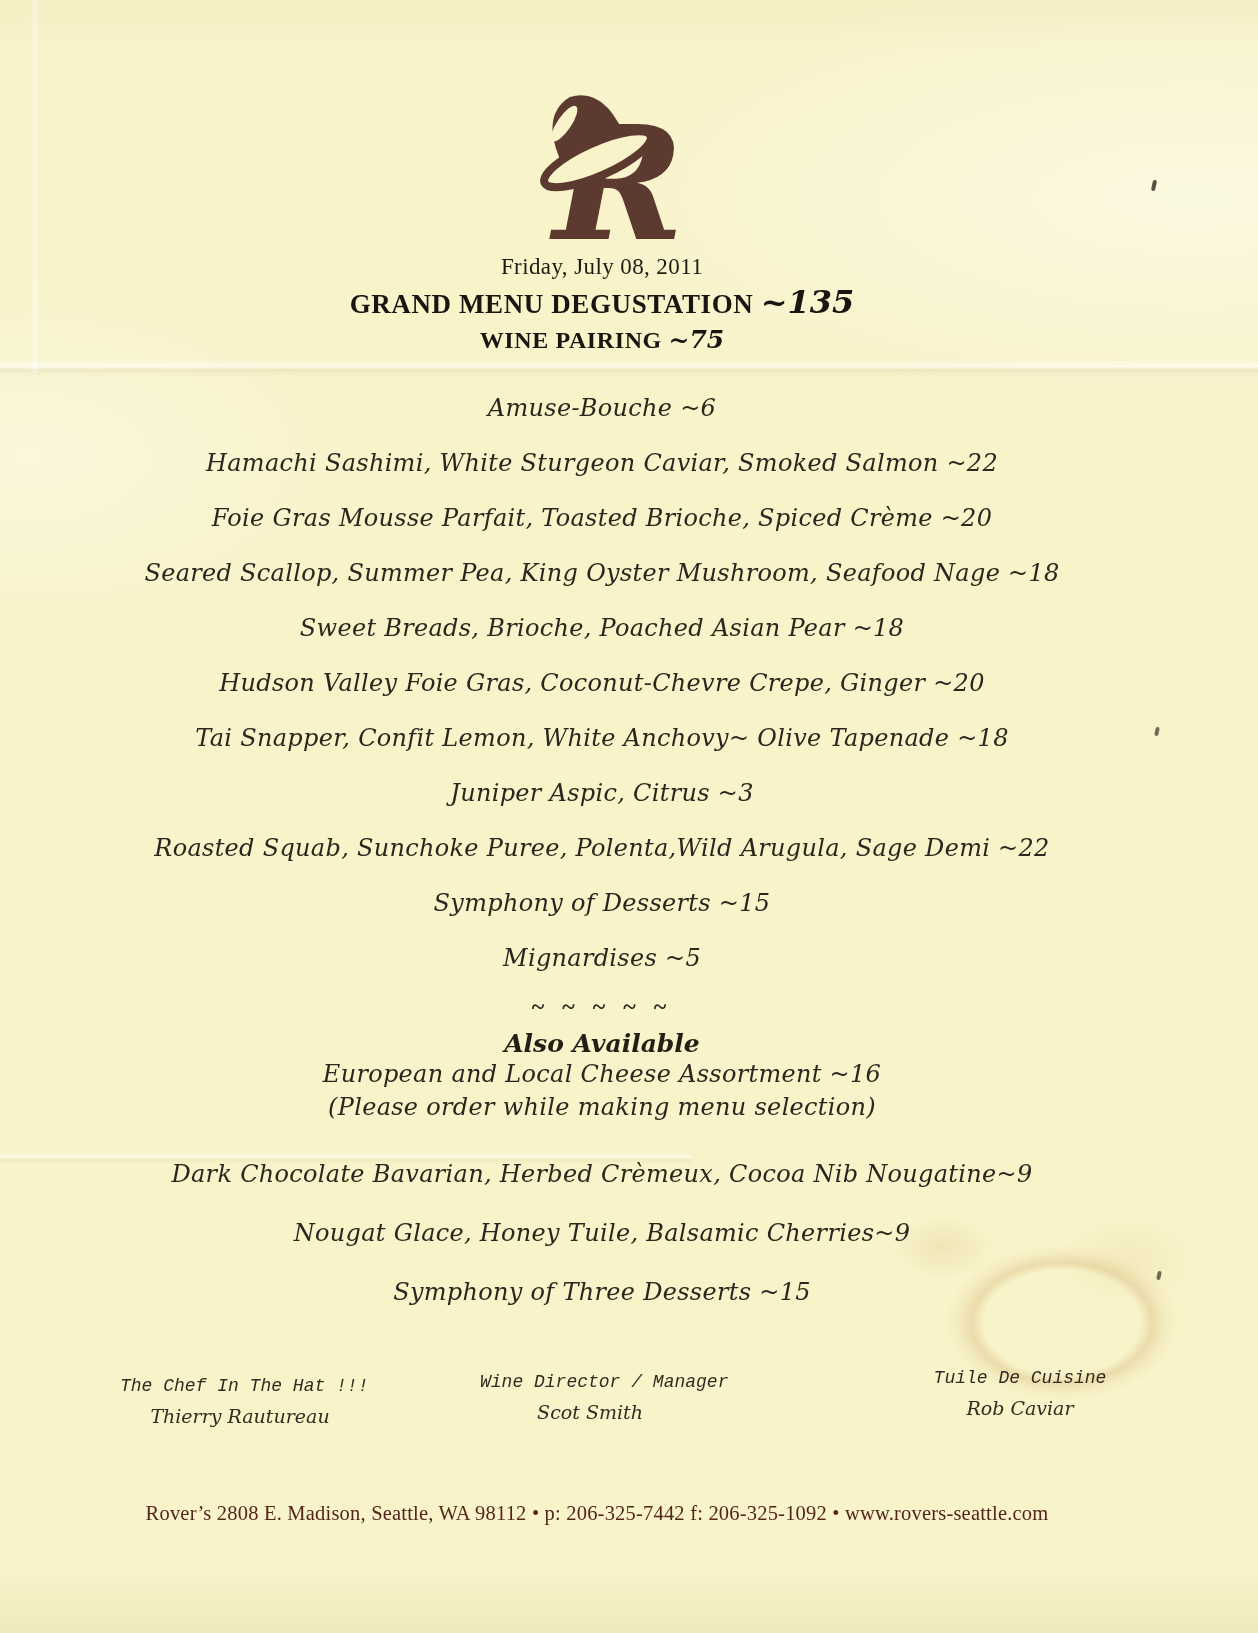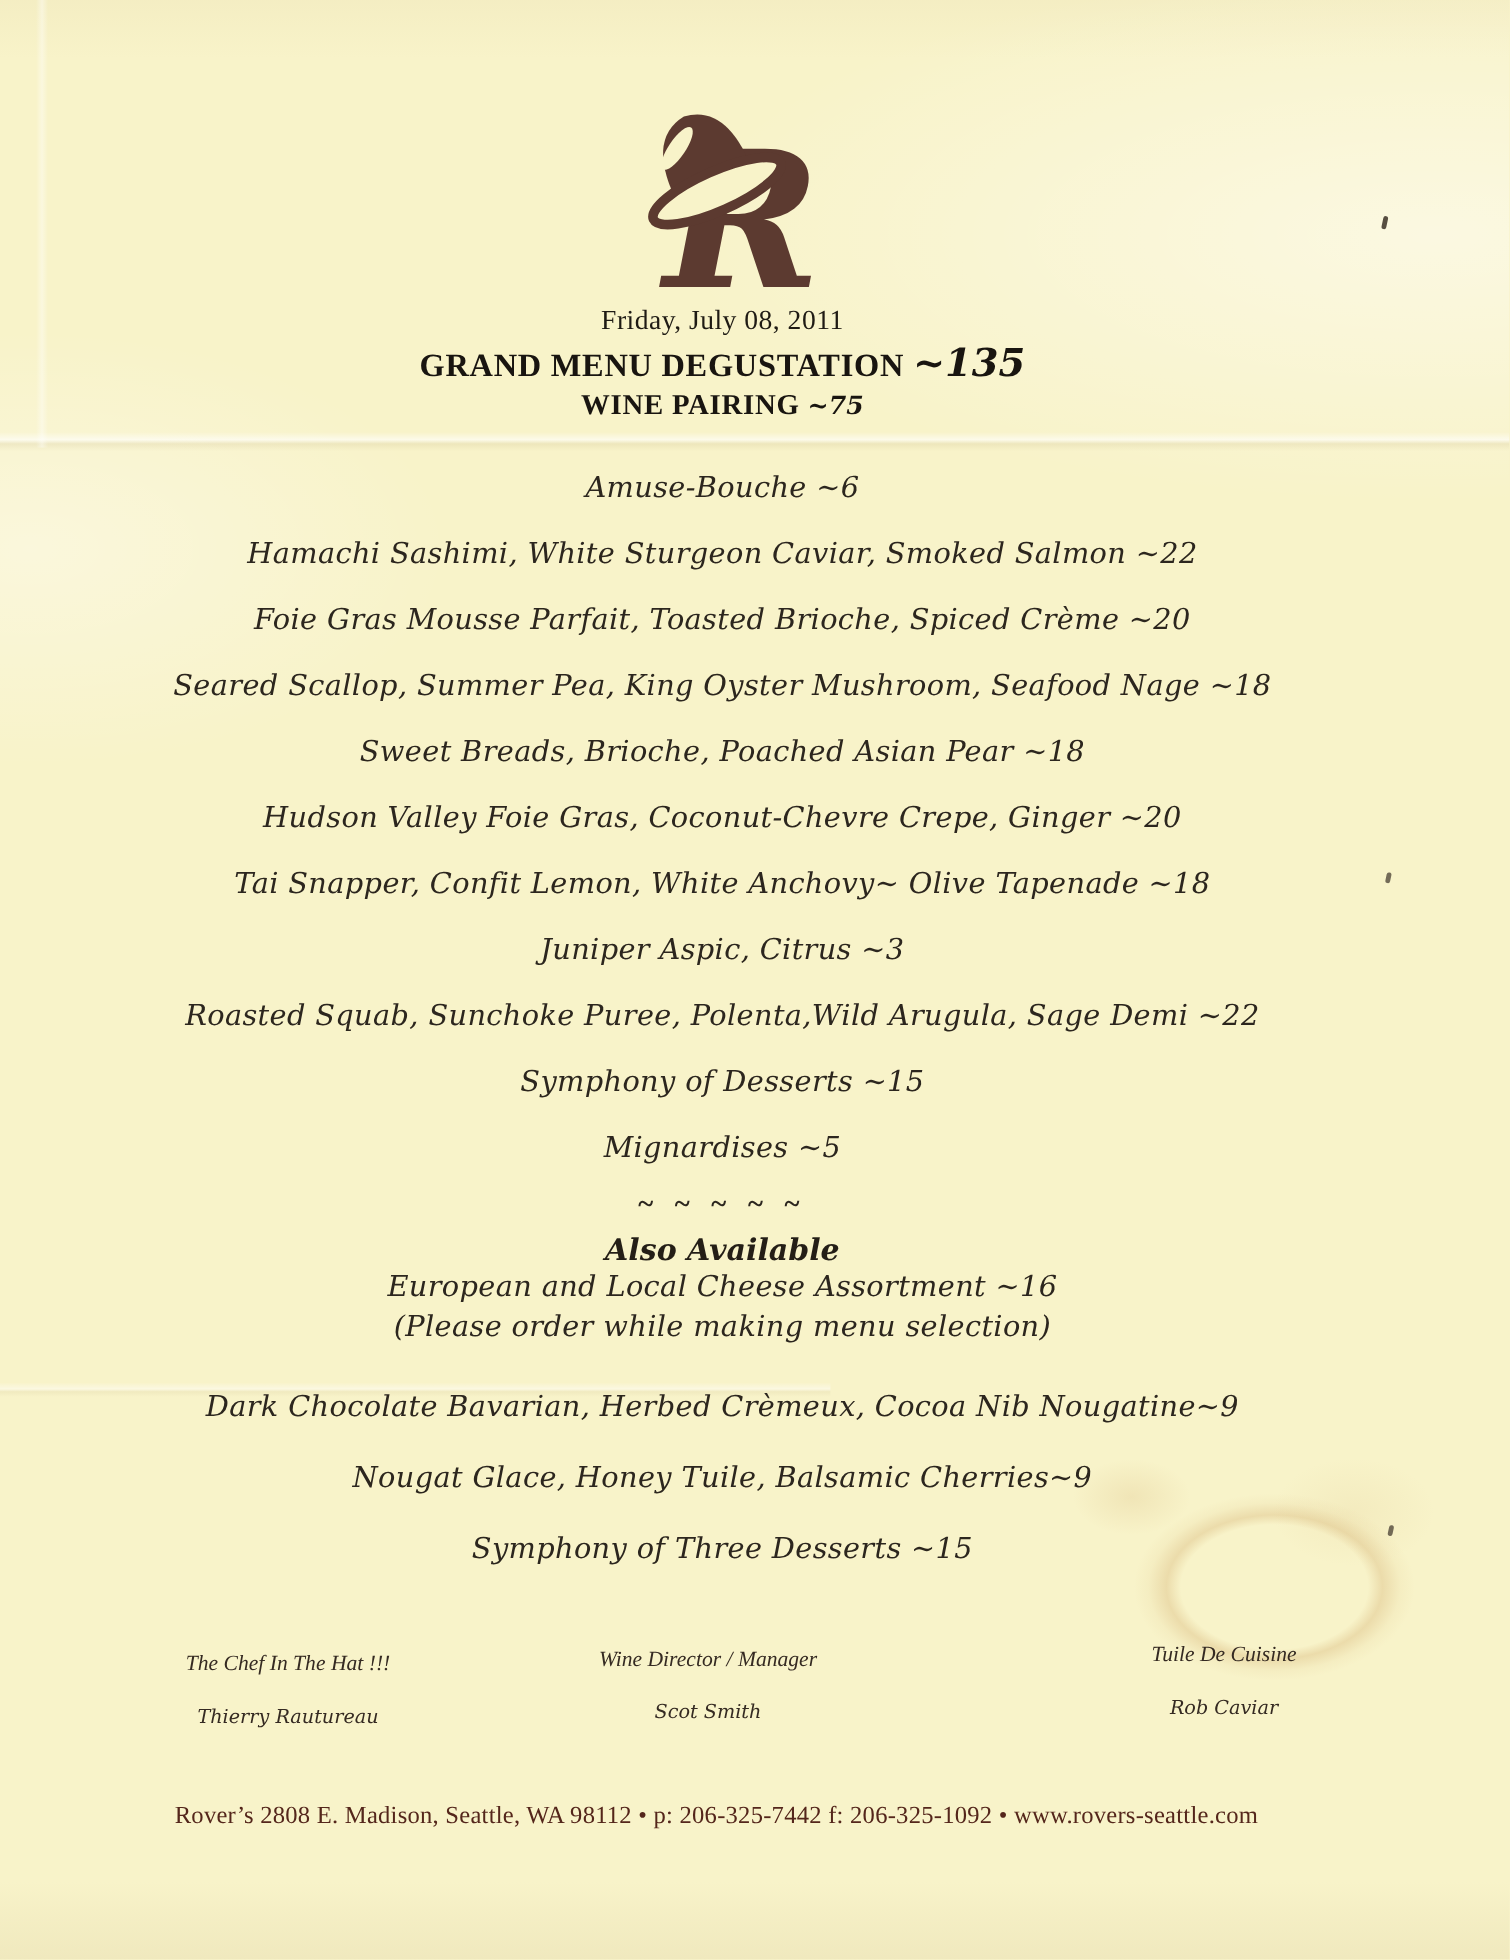--- a/index.html
+++ b/index.html
@@ -58,21 +58,21 @@
   }
   .logo-wrap{margin-top:82px;height:166px;display:flex;justify-content:center;}
   .date-line{margin-top:6px;font-size:23px;letter-spacing:.4px;color:#1f1b14;}
   .title-line{margin-top:3px;font-size:27px;font-weight:bold;letter-spacing:.6px;color:#191510;}
   .subtitle-line{margin-top:4px;font-size:24px;font-weight:bold;letter-spacing:.6px;color:#191510;}
   .price-script{
     font-family:"DejaVu Serif", serif;font-style:italic;font-weight:bold;
     letter-spacing:0;
   }
   .title-line .price-script{font-size:32px;}
-  .subtitle-line .price-script{font-size:21px;text-align:center;}
+  .subtitle-line .price-script{font-size:25px;text-align:center;}
 
   .menu-list{margin-top:40px;}
   .menu-item{
     font-family:"DejaVu Serif", serif;font-style:italic;
     font-size:24px;line-height:28px;margin-bottom:27px;
     color:#2c261e;letter-spacing:.3px;
   }
   .tilde-sep{
     font-size:24px;font-weight:bold;letter-spacing:6px;
     color:#2c261e;margin-top:-6px;height:26px;
@@ -88,26 +88,26 @@
   .dessert-list{margin-top:36px;}
   .dessert-item{
     font-family:"DejaVu Serif", serif;font-style:italic;
     font-size:24px;line-height:28px;margin-bottom:31px;
     color:#2c261e;letter-spacing:.3px;
   }
 
   
   .staff-col{position:absolute;text-align:center;}
   .staff-col .staff-title{
-    font-family:Liberation Serif, serif;font-style:italic;
+    font-family:Liberation Mono, monospace;font-style:italic;
     font-size:18px;color:#352a22;white-space:nowrap;
   }
   .staff-col .staff-name{
     font-family:"DejaVu Serif", serif;font-style:italic;
-    font-size:16px;color:#352a22;margin-top:24px;white-space:nowrap;
+    font-size:19px;color:#352a22;margin-top:9px;white-space:nowrap;
   }
   .staff-left{left:120px;top:1376px;width:240px;}
   .staff-mid{left:480px;top:1372px;width:220px;}
   .staff-right{left:930px;top:1368px;width:180px;}
 
   .address-line{
     position:absolute;top:1502px;left:-32px;width:1258px;
     text-align:center;font-size:20.5px;letter-spacing:.2px;
     color:#54261b;
   }

